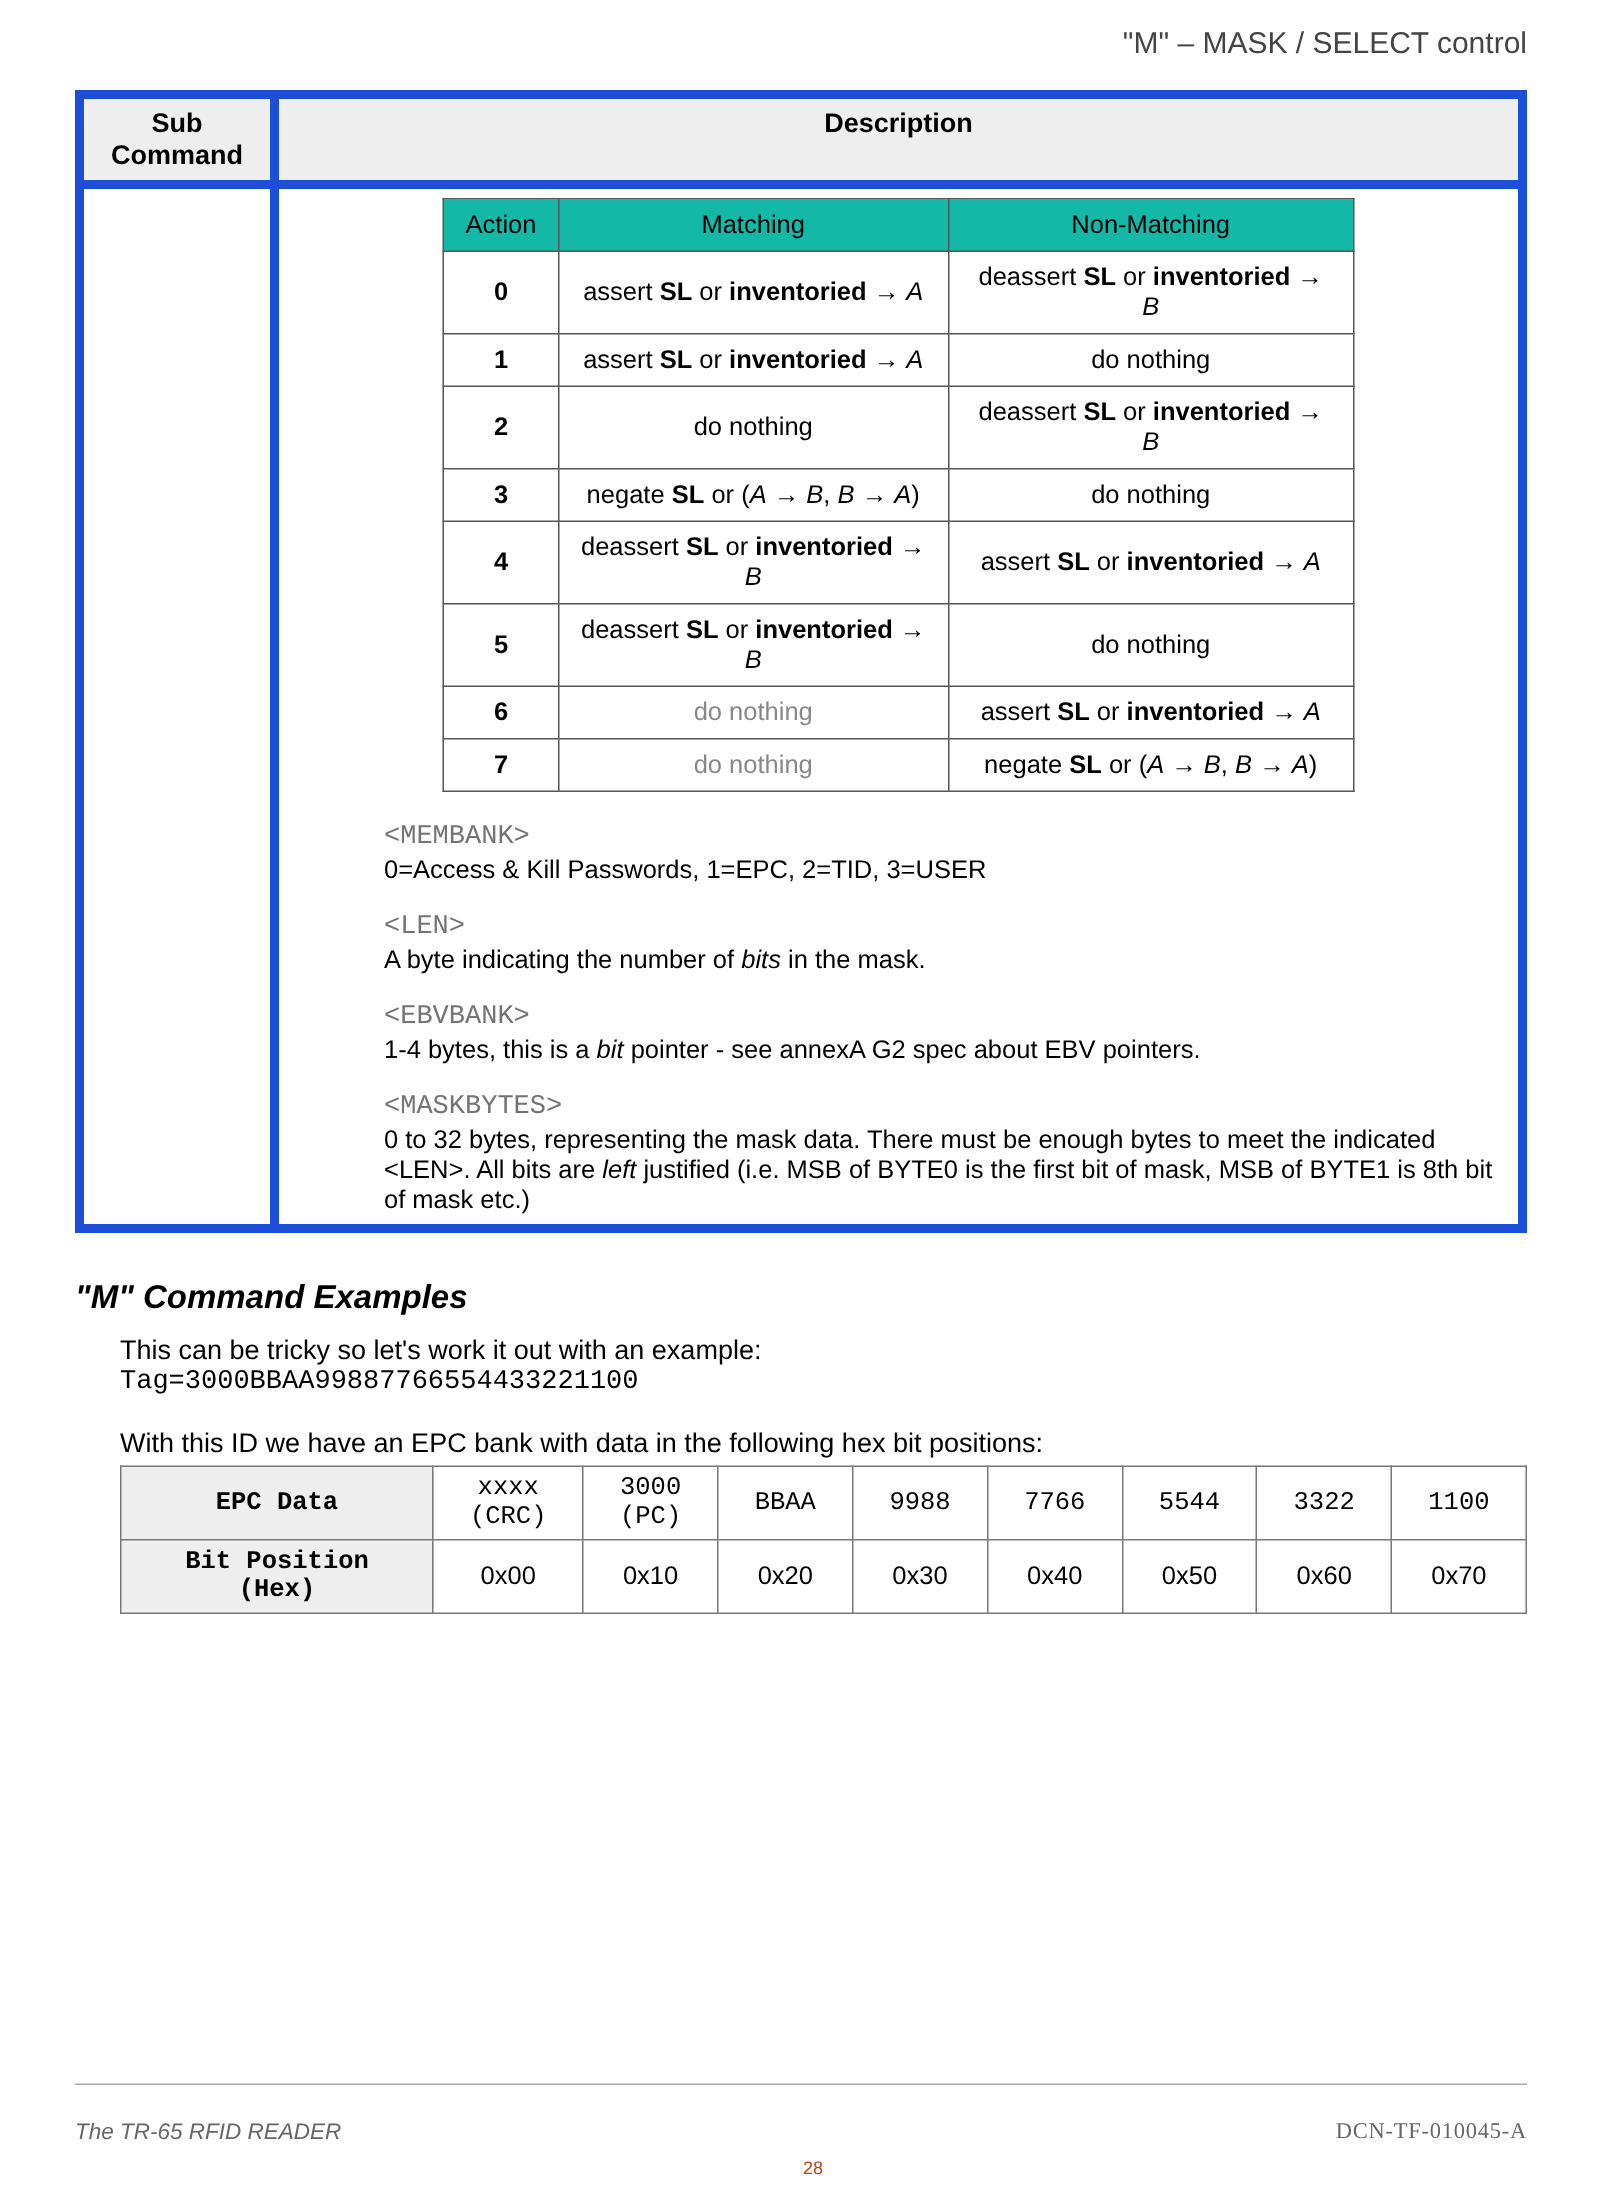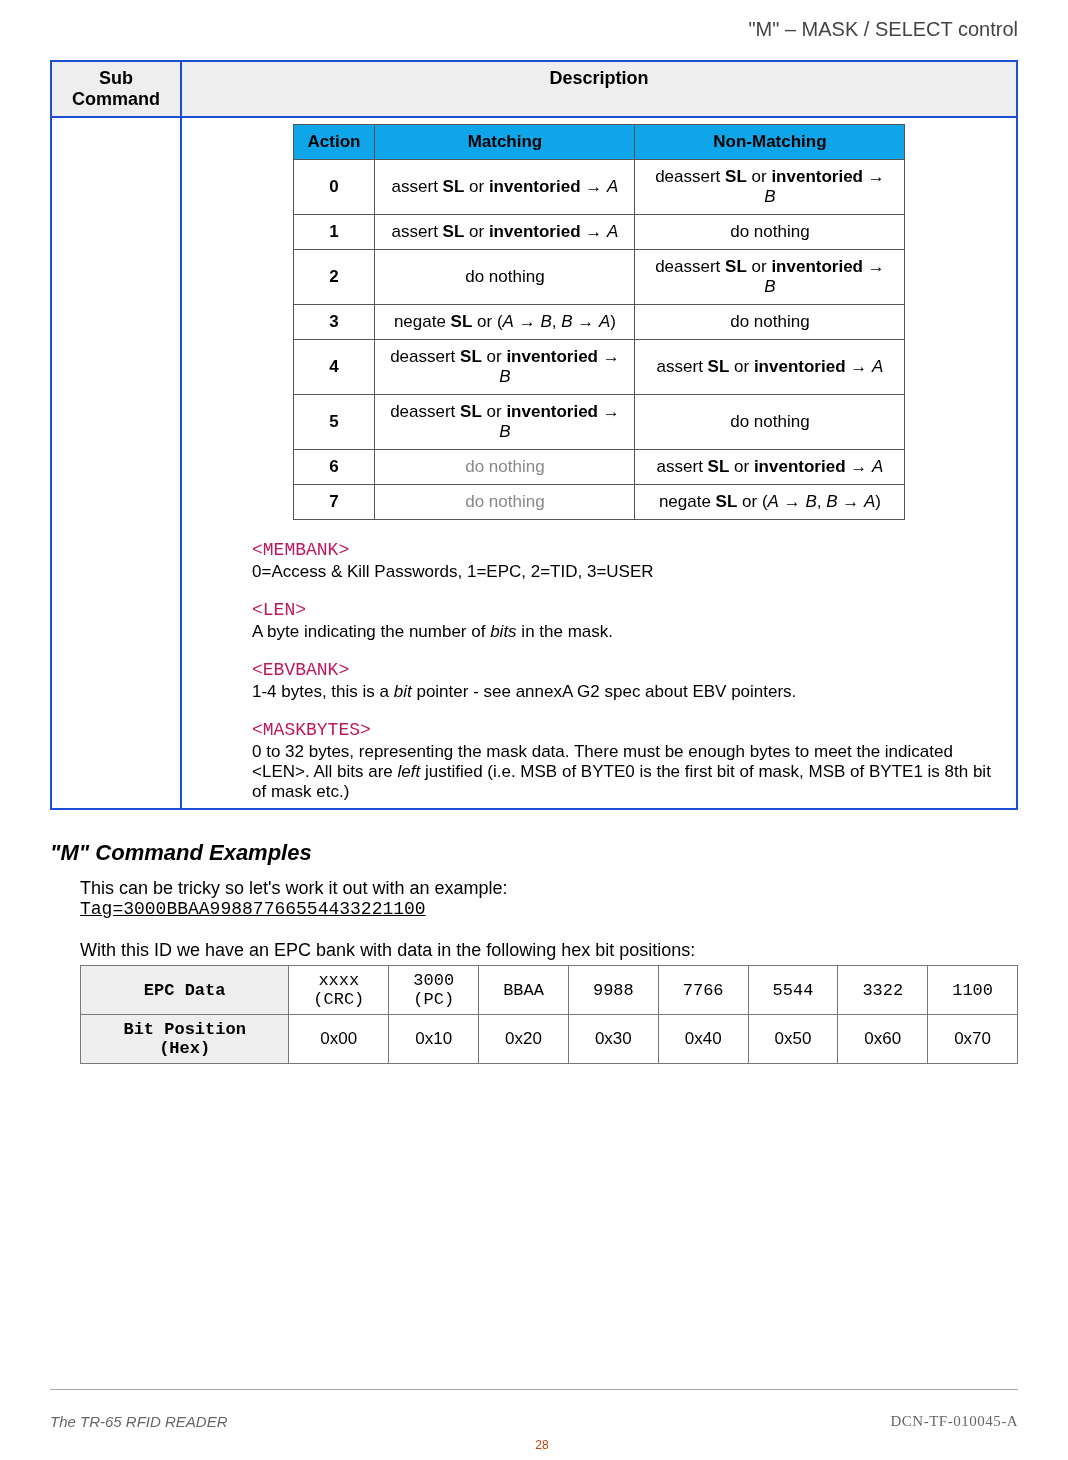--- a/index.html
+++ b/index.html
@@ -21,21 +21,21 @@
     font-size: 20px;
     color: #444;
   }
   .main-table {
     border-collapse: collapse;
     width: 100%;
     margin-top: 20px;
   }
   .main-table > tbody > tr > th,
   .main-table > tbody > tr > td {
-    border: 2px solid #1d4ed8;
+    border: 6px solid #1d4ed8;
     padding: 6px 10px;
     vertical-align: top;
   }
   .main-table .hdr {
     background: #eee;
     font-weight: bold;
     text-align: center;
     font-family: Arial, sans-serif;
   }
   .subcmd-col { width: 130px; text-align: center; font-weight: bold; }
@@ -43,46 +43,46 @@
   .inner-table {
     border-collapse: collapse;
     margin: 0 auto 20px auto;
   }
   .inner-table th, .inner-table td {
     border: 1px solid #555;
     padding: 7px 14px;
     font-size: 17px;
     text-align: center;
   }
-  .inner-table th { background: #0ea5e9; font-weight: bold; }
+  .inner-table th { background: #14b8a6; font-weight: normal; }
   .inner-table .action-col { font-weight: bold; }
   .inner-table .gray { color: #888; font-family: "Century Gothic", Arial, sans-serif; }
   .tag-label {
     font-family: "Courier New", monospace;
-    color: #be185d;
+    color: #737373;
     font-size: 18px;
     display: block;
     margin-top: 18px;
   }
   .tag-desc { margin: 2px 0 0 0; font-size: 17px; }
   .mr-row td.mr-desc {
     color: #777;
     font-family: "Century Gothic", Arial, sans-serif;
     font-size: 18px;
     padding: 6px 10px;
   }
   .section-title {
     font-family: Arial, sans-serif;
     font-size: 22px;
     font-weight: bold;
     font-style: italic;
     margin: 30px 0 12px 0;
   }
   .body-indent { margin-left: 30px; font-size: 18px; }
-  .mono { font-family: "Courier New", monospace; font-size: 18px; text-decoration: underline; }
+  .mono { font-family: "Courier New", monospace; font-size: 18px; }
   .epc-table {
     border-collapse: collapse;
     margin: 4px 0 20px 0;
     font-size: 17px;
   }
   .epc-table th, .epc-table td {
     border: 1px solid #777;
     padding: 5px 24px;
     text-align: center;
     font-family: "Courier New", monospace;

